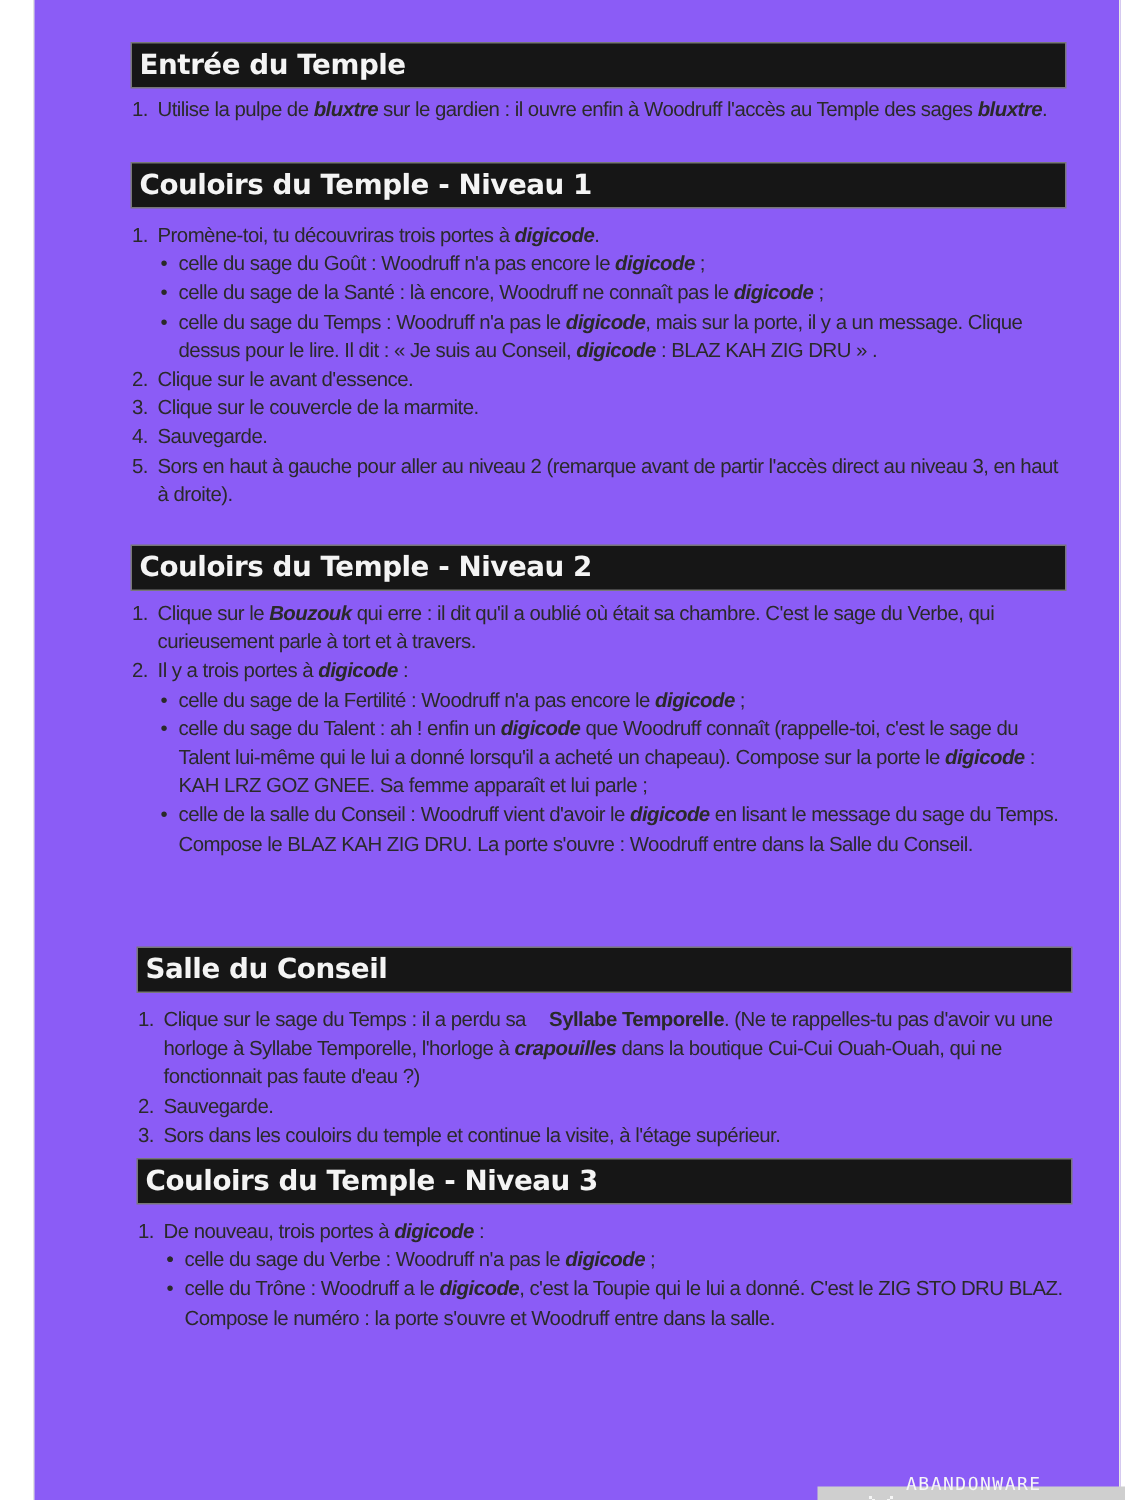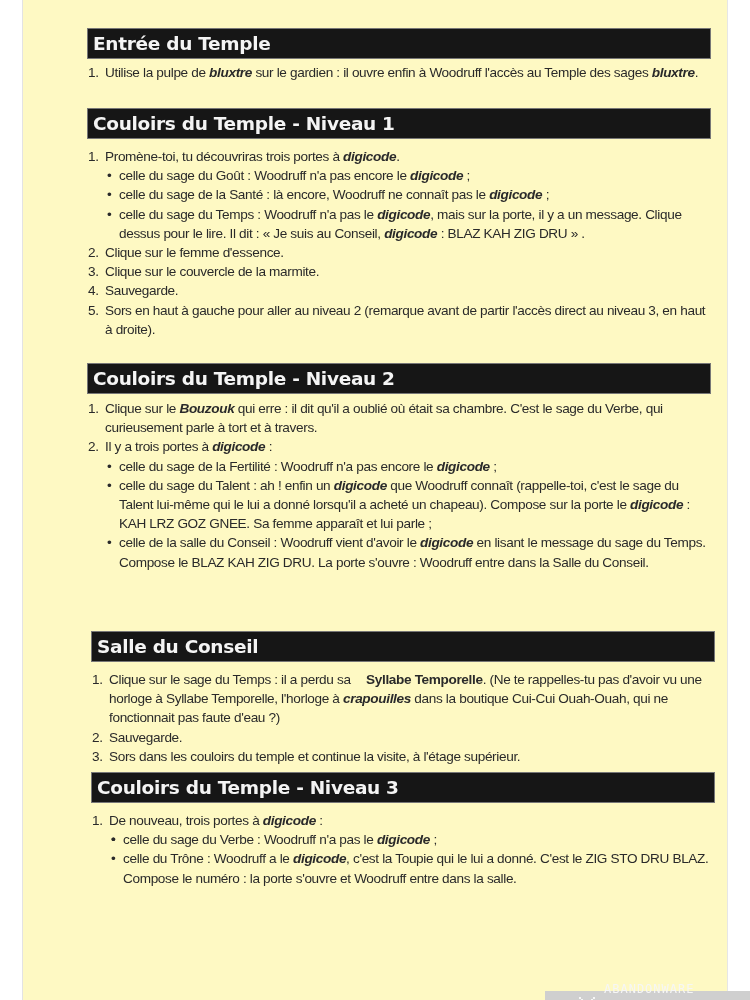--- a/index.html
+++ b/index.html
@@ -14,22 +14,23 @@
       overflow: hidden;
       font-family: "Liberation Sans", "DejaVu Sans", sans-serif;
       color: #2a2a2a;
     }
     .page {
       position: absolute;
       left: 22px;
       top: 0;
       width: 706px;
       height: 1000px;
-      background: #fef9c3;
+      background: #8b5cf6;
       box-shadow: inset 1px 0 0 #e3e3e3, inset -1px 0 0 #e6e6e6;
+      padding-left: 19px;
     }
     .section {
       position: absolute;
       left: 66px;
       width: 622px;
     }
     .section.shift {
       left: 70px;
     }
     .heading {
@@ -120,21 +121,21 @@
       <div class="bullet">
         <span class="dot">•</span><span>celle du sage du Goût : Woodruff n'a pas encore le </span><i>digicode</i><span> ;</span>
       </div>
       <div class="bullet">
         <span class="dot">•</span><span>celle du sage de la Santé : là encore, Woodruff ne connaît pas le </span><i>digicode</i><span> ;</span>
       </div>
       <div class="bullet">
         <span class="dot">•</span><span>celle du sage du Temps : Woodruff n'a pas le </span><i>digicode</i><span>, mais sur la porte, il y a un message. Clique dessus pour le lire. Il dit : « Je suis au Conseil, </span><i>digicode</i><span> : BLAZ KAH ZIG DRU » .</span>
       </div>
       <div class="num">
-        <span class="n">2.</span><span>Clique sur le femme d'essence.</span>
+        <span class="n">2.</span><span>Clique sur le avant d'essence.</span>
       </div>
       <div class="num">
         <span class="n">3.</span><span>Clique sur le couvercle de la marmite.</span>
       </div>
       <div class="num">
         <span class="n">4.</span><span>Sauvegarde.</span>
       </div>
       <div class="num">
         <span class="n">5.</span><span>Sors en haut à gauche pour aller au niveau 2 (remarque avant de partir l'accès direct au niveau 3, en haut à droite).</span>
       </div>

